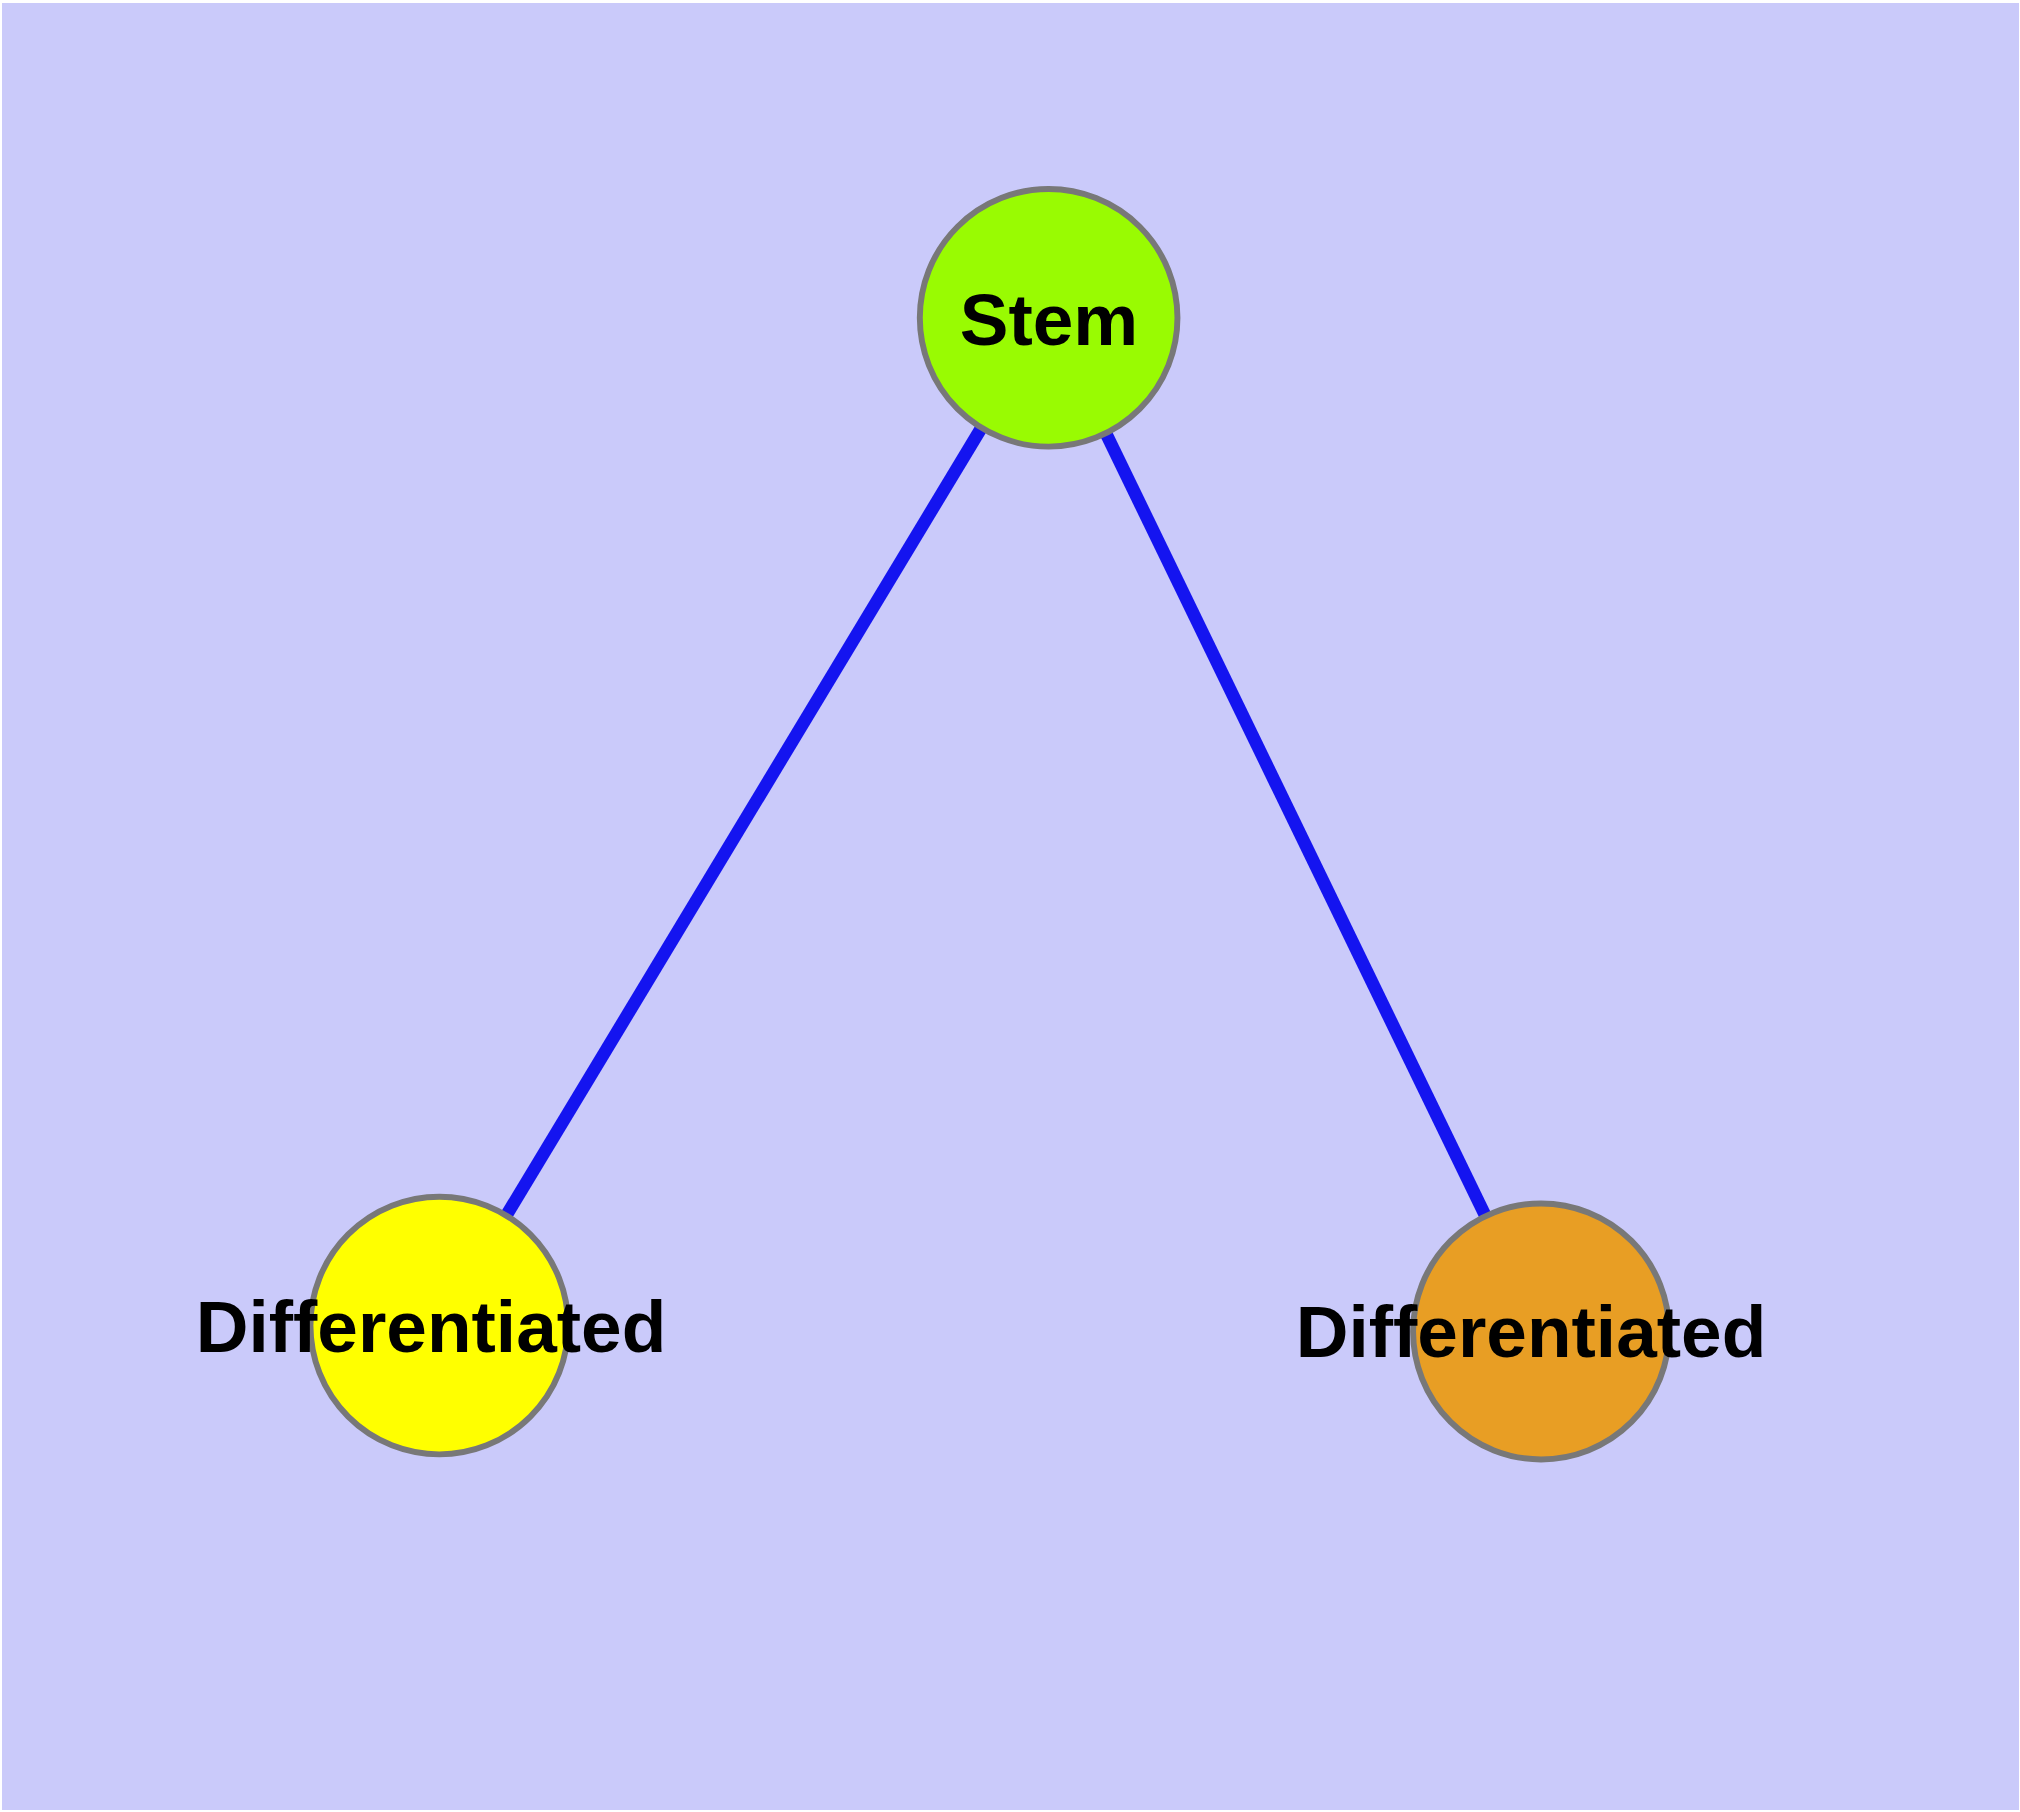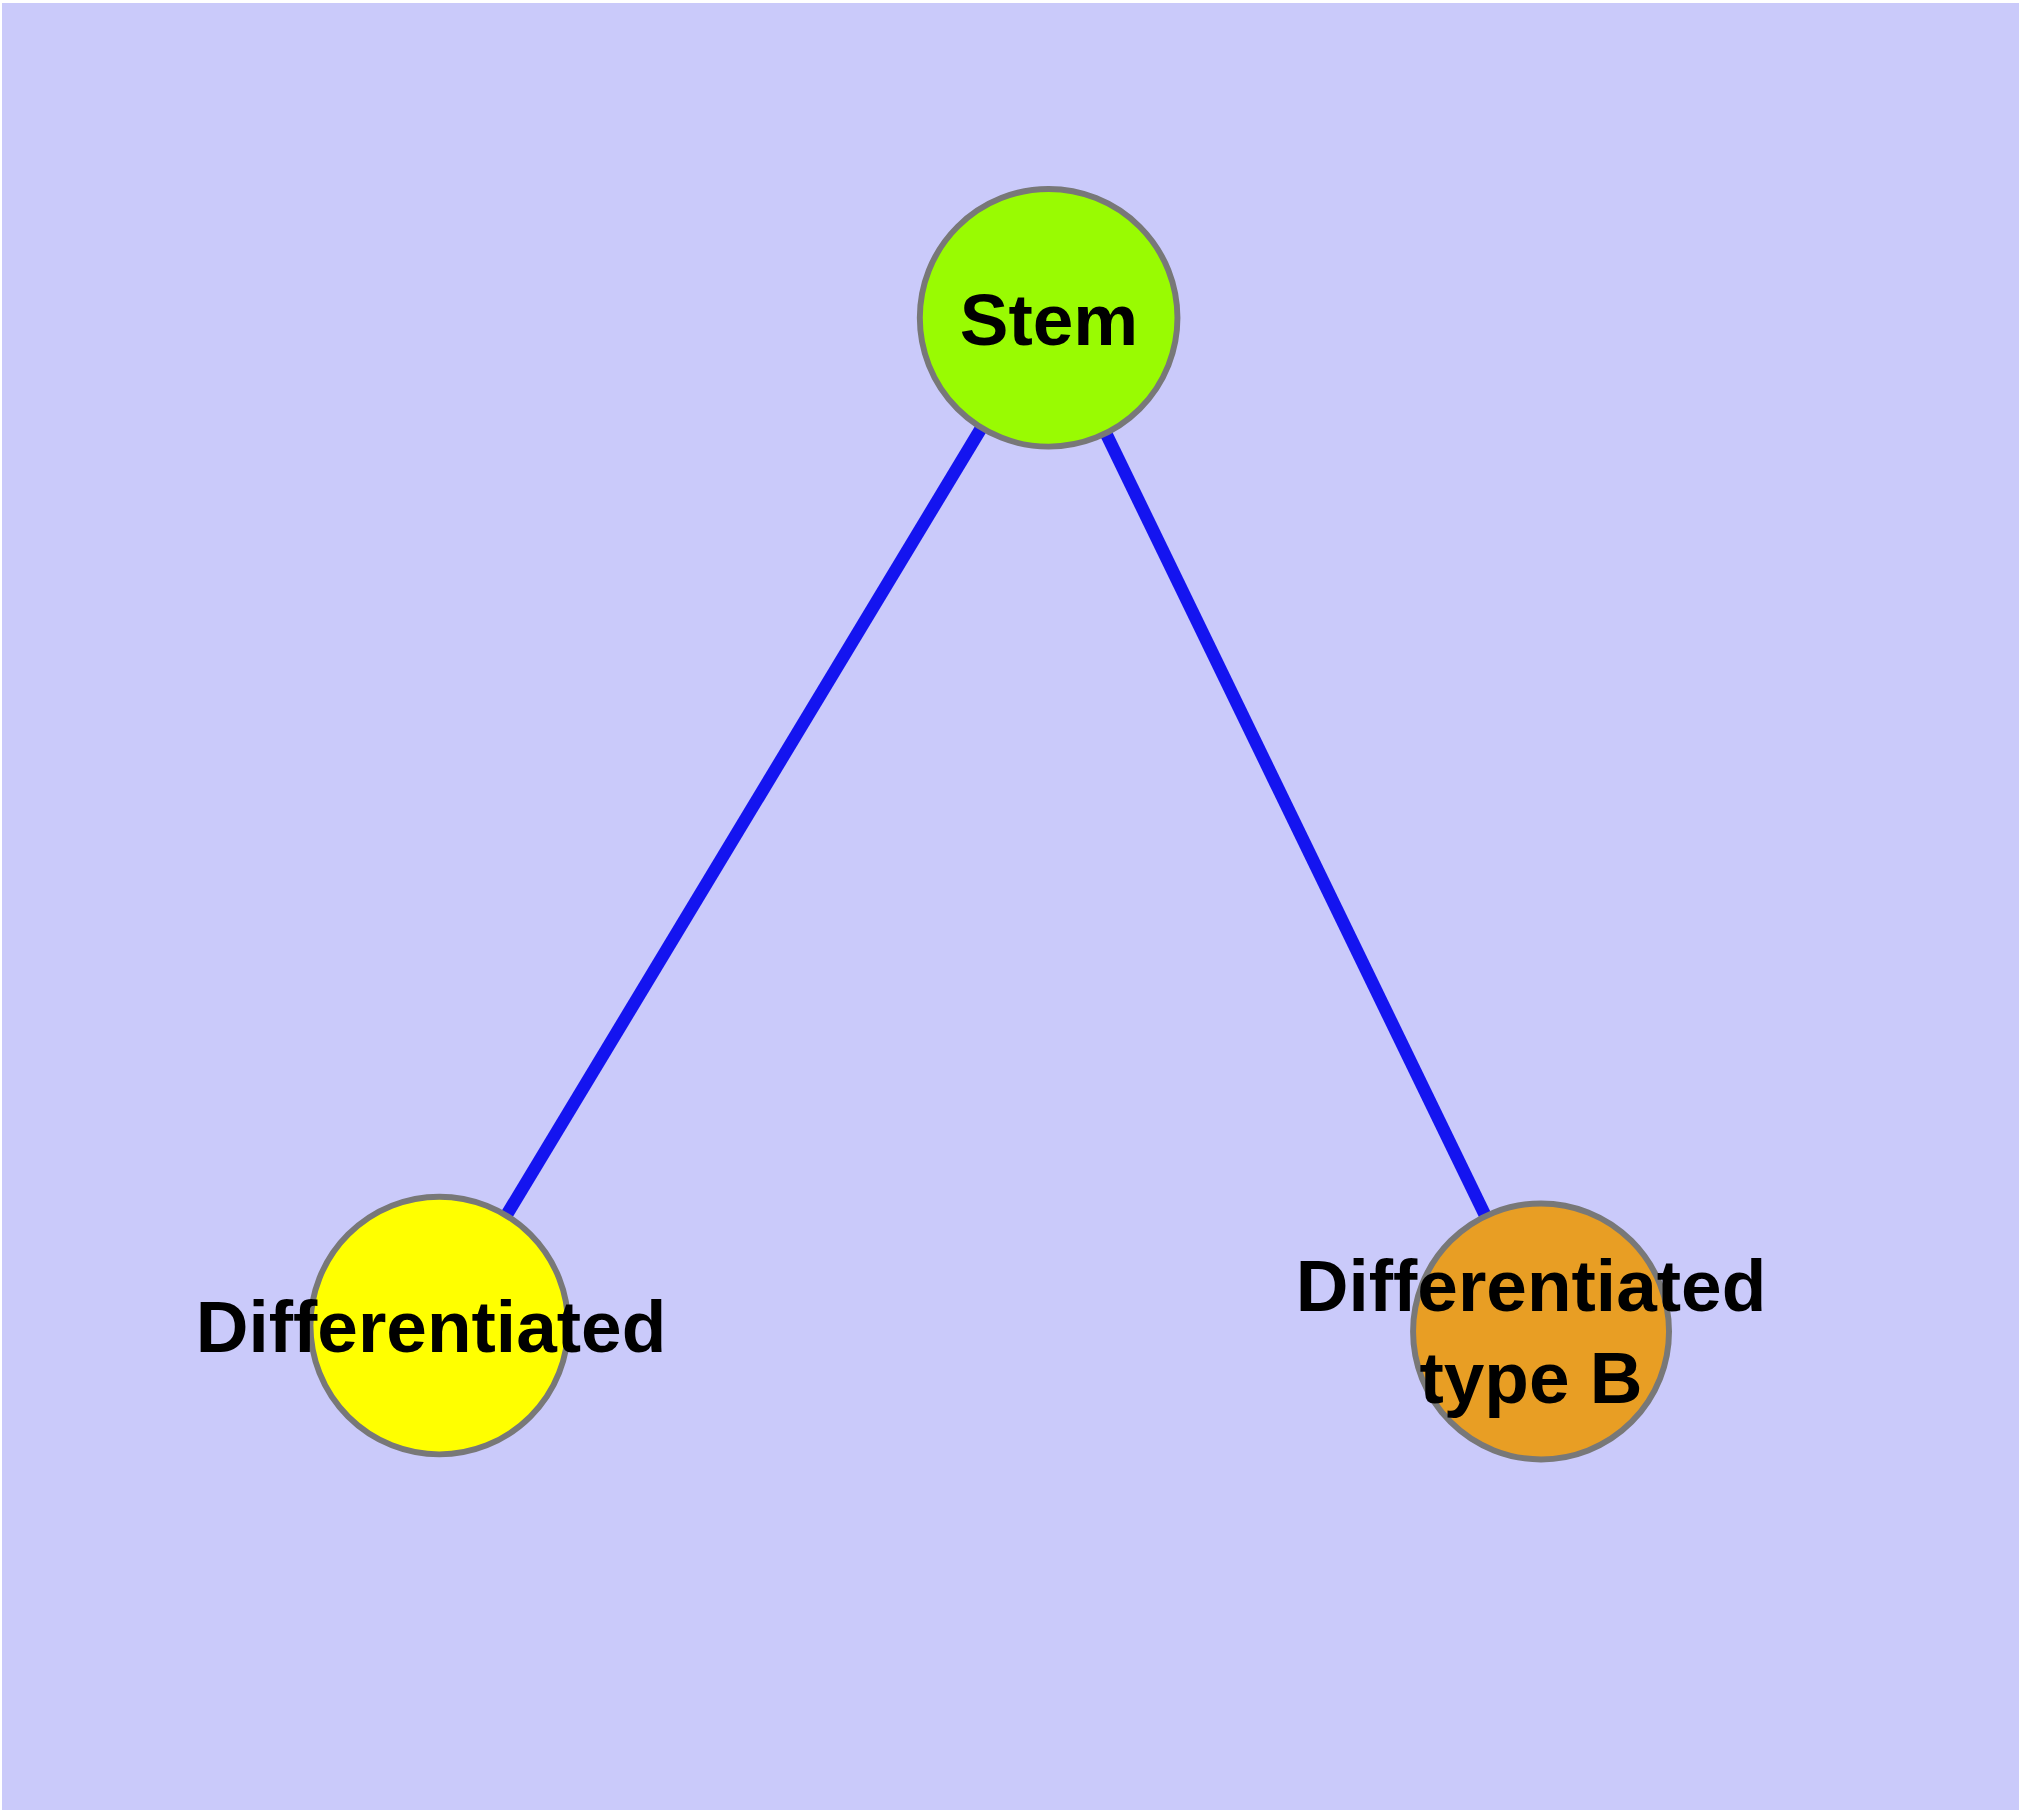--- a/index.html
+++ b/index.html
@@ -67,17 +67,16 @@
   <div class="node-label" style="left: 1049px; top: 320px; color: rgb(0, 0, 0);">
     <span class="line">Stem</span>
   </div>
 
   <div class="node-label" style="left: 431px; top: 1327px; color: rgb(0, 0, 0);">
     <span class="line">Differentiated</span>
   </div>
 
   <div class="node-label" style="left: 1531px; top: 1332px; color: rgb(0, 0, 0);">
     <span class="line">Differentiated</span>
-    <span class="line">type B</span>
   </div>
 
 </div>
 
 
 </body></html>

